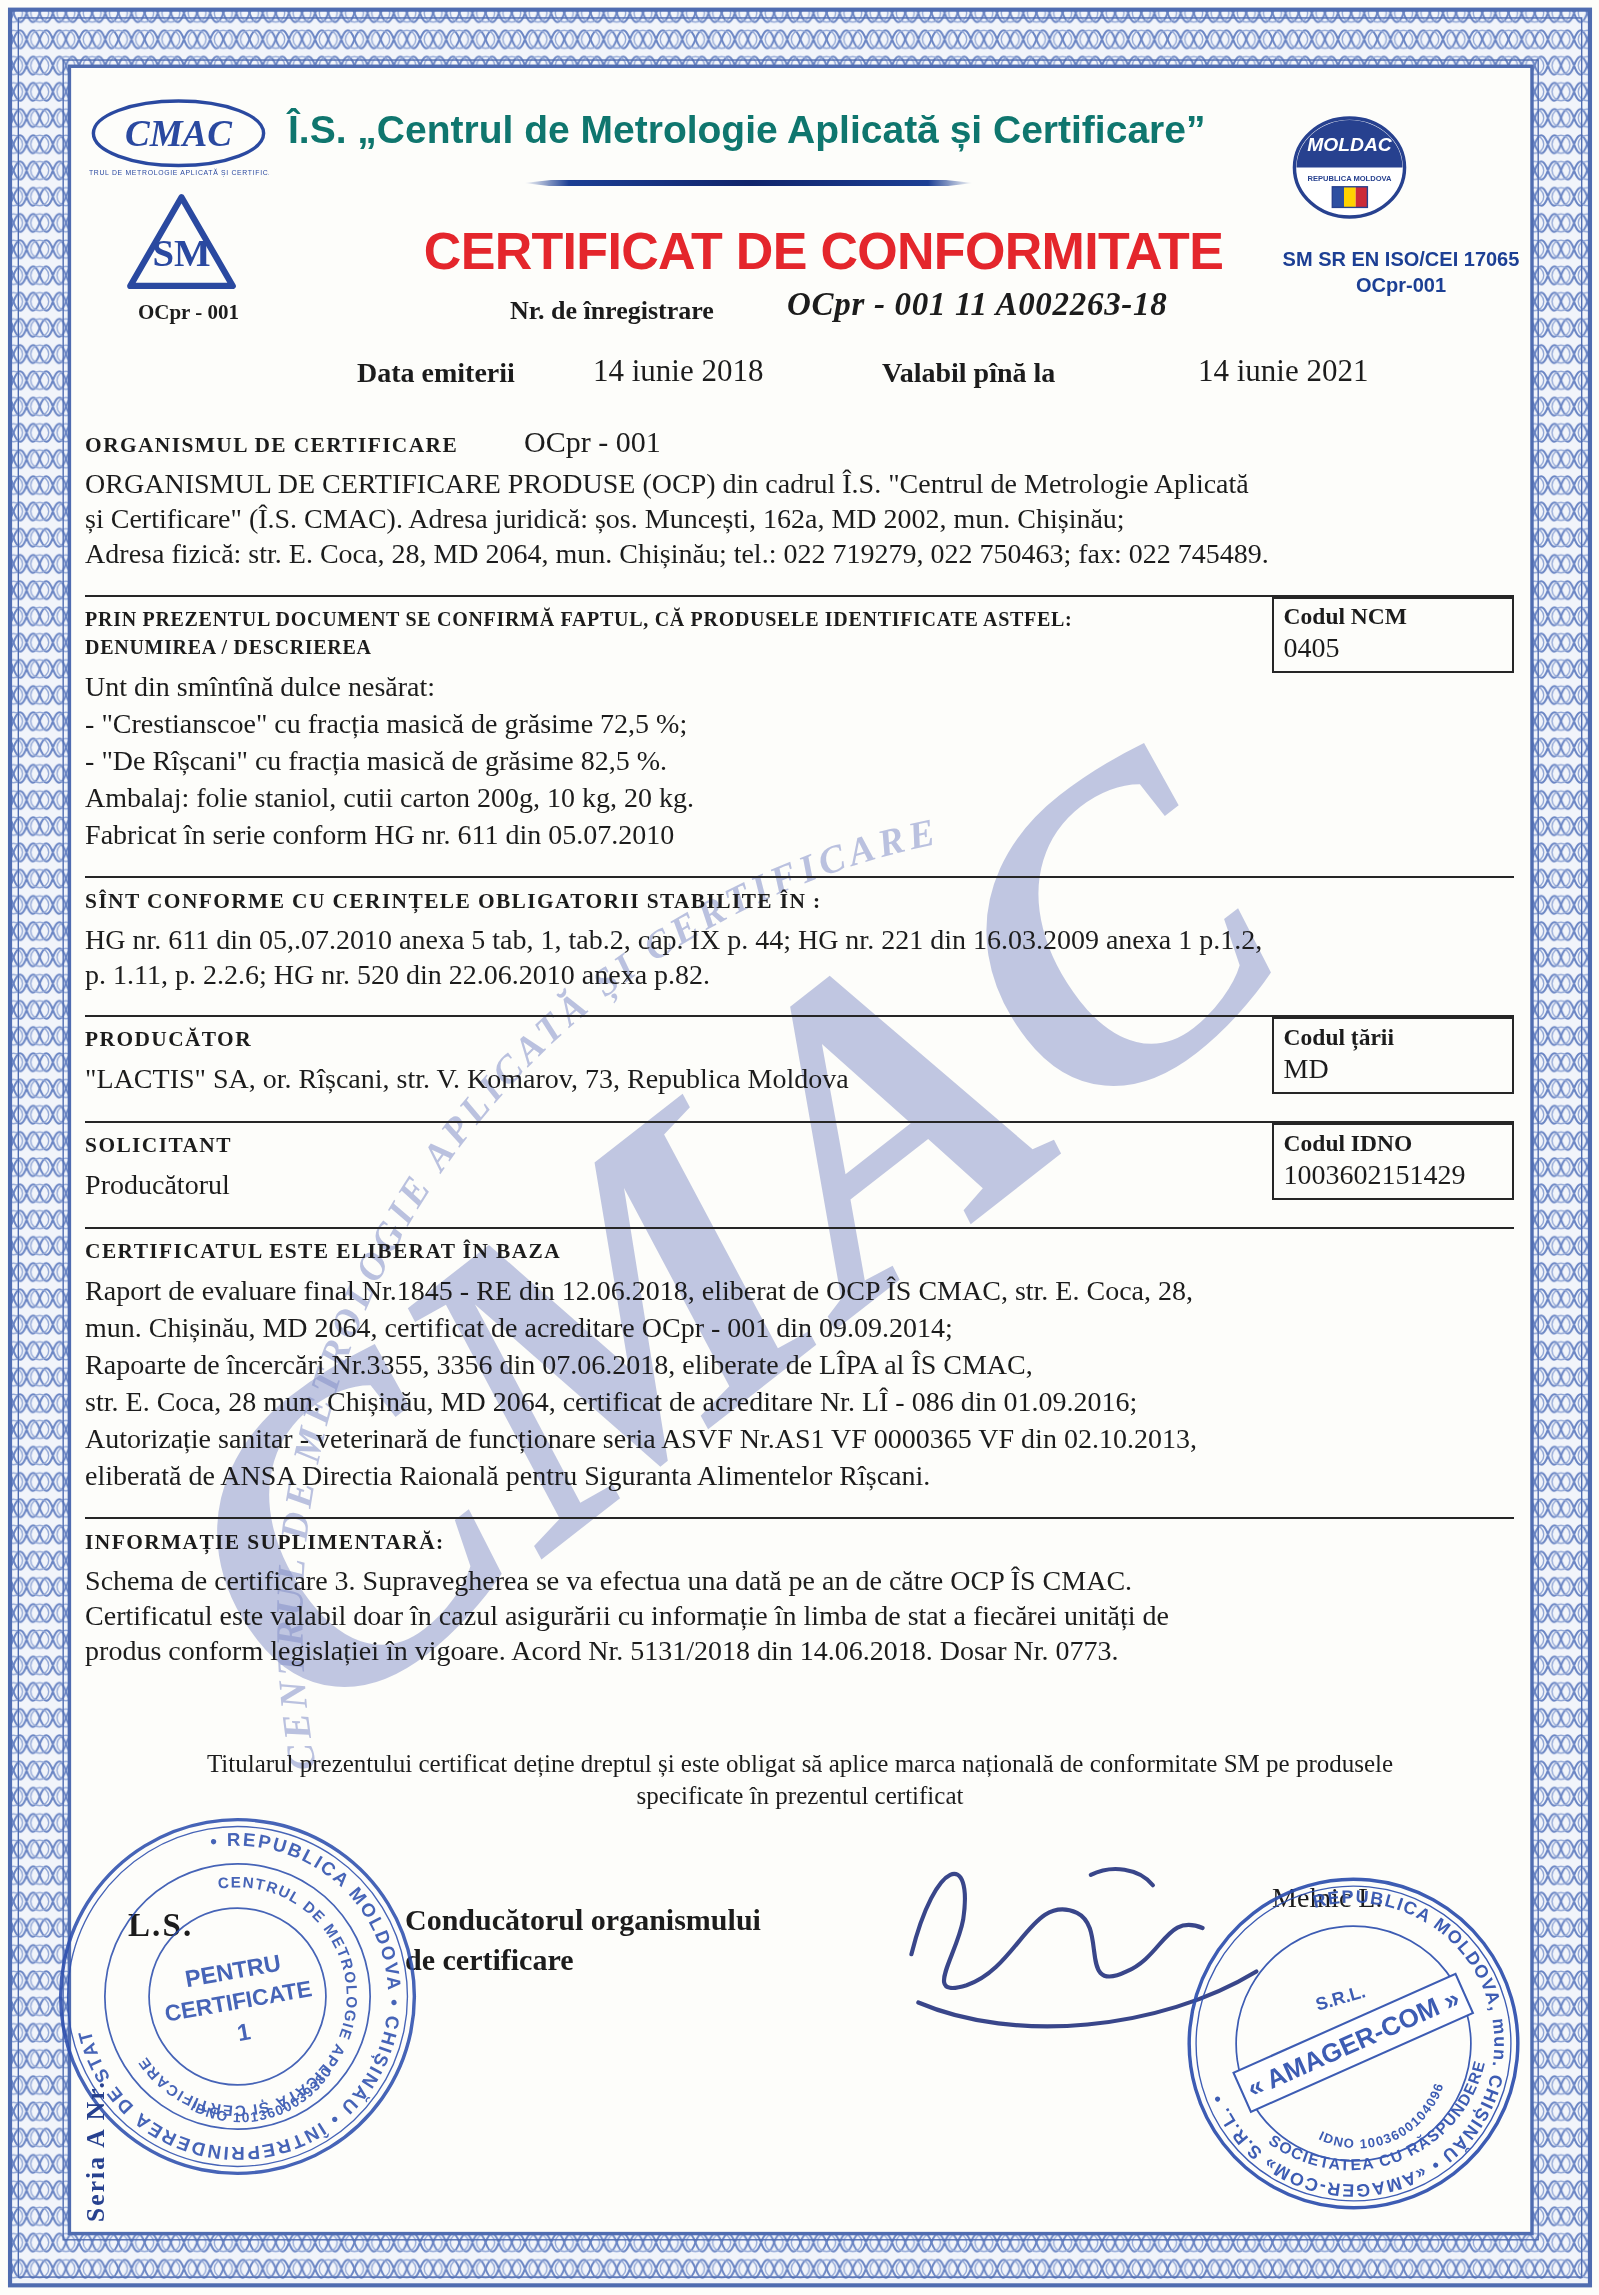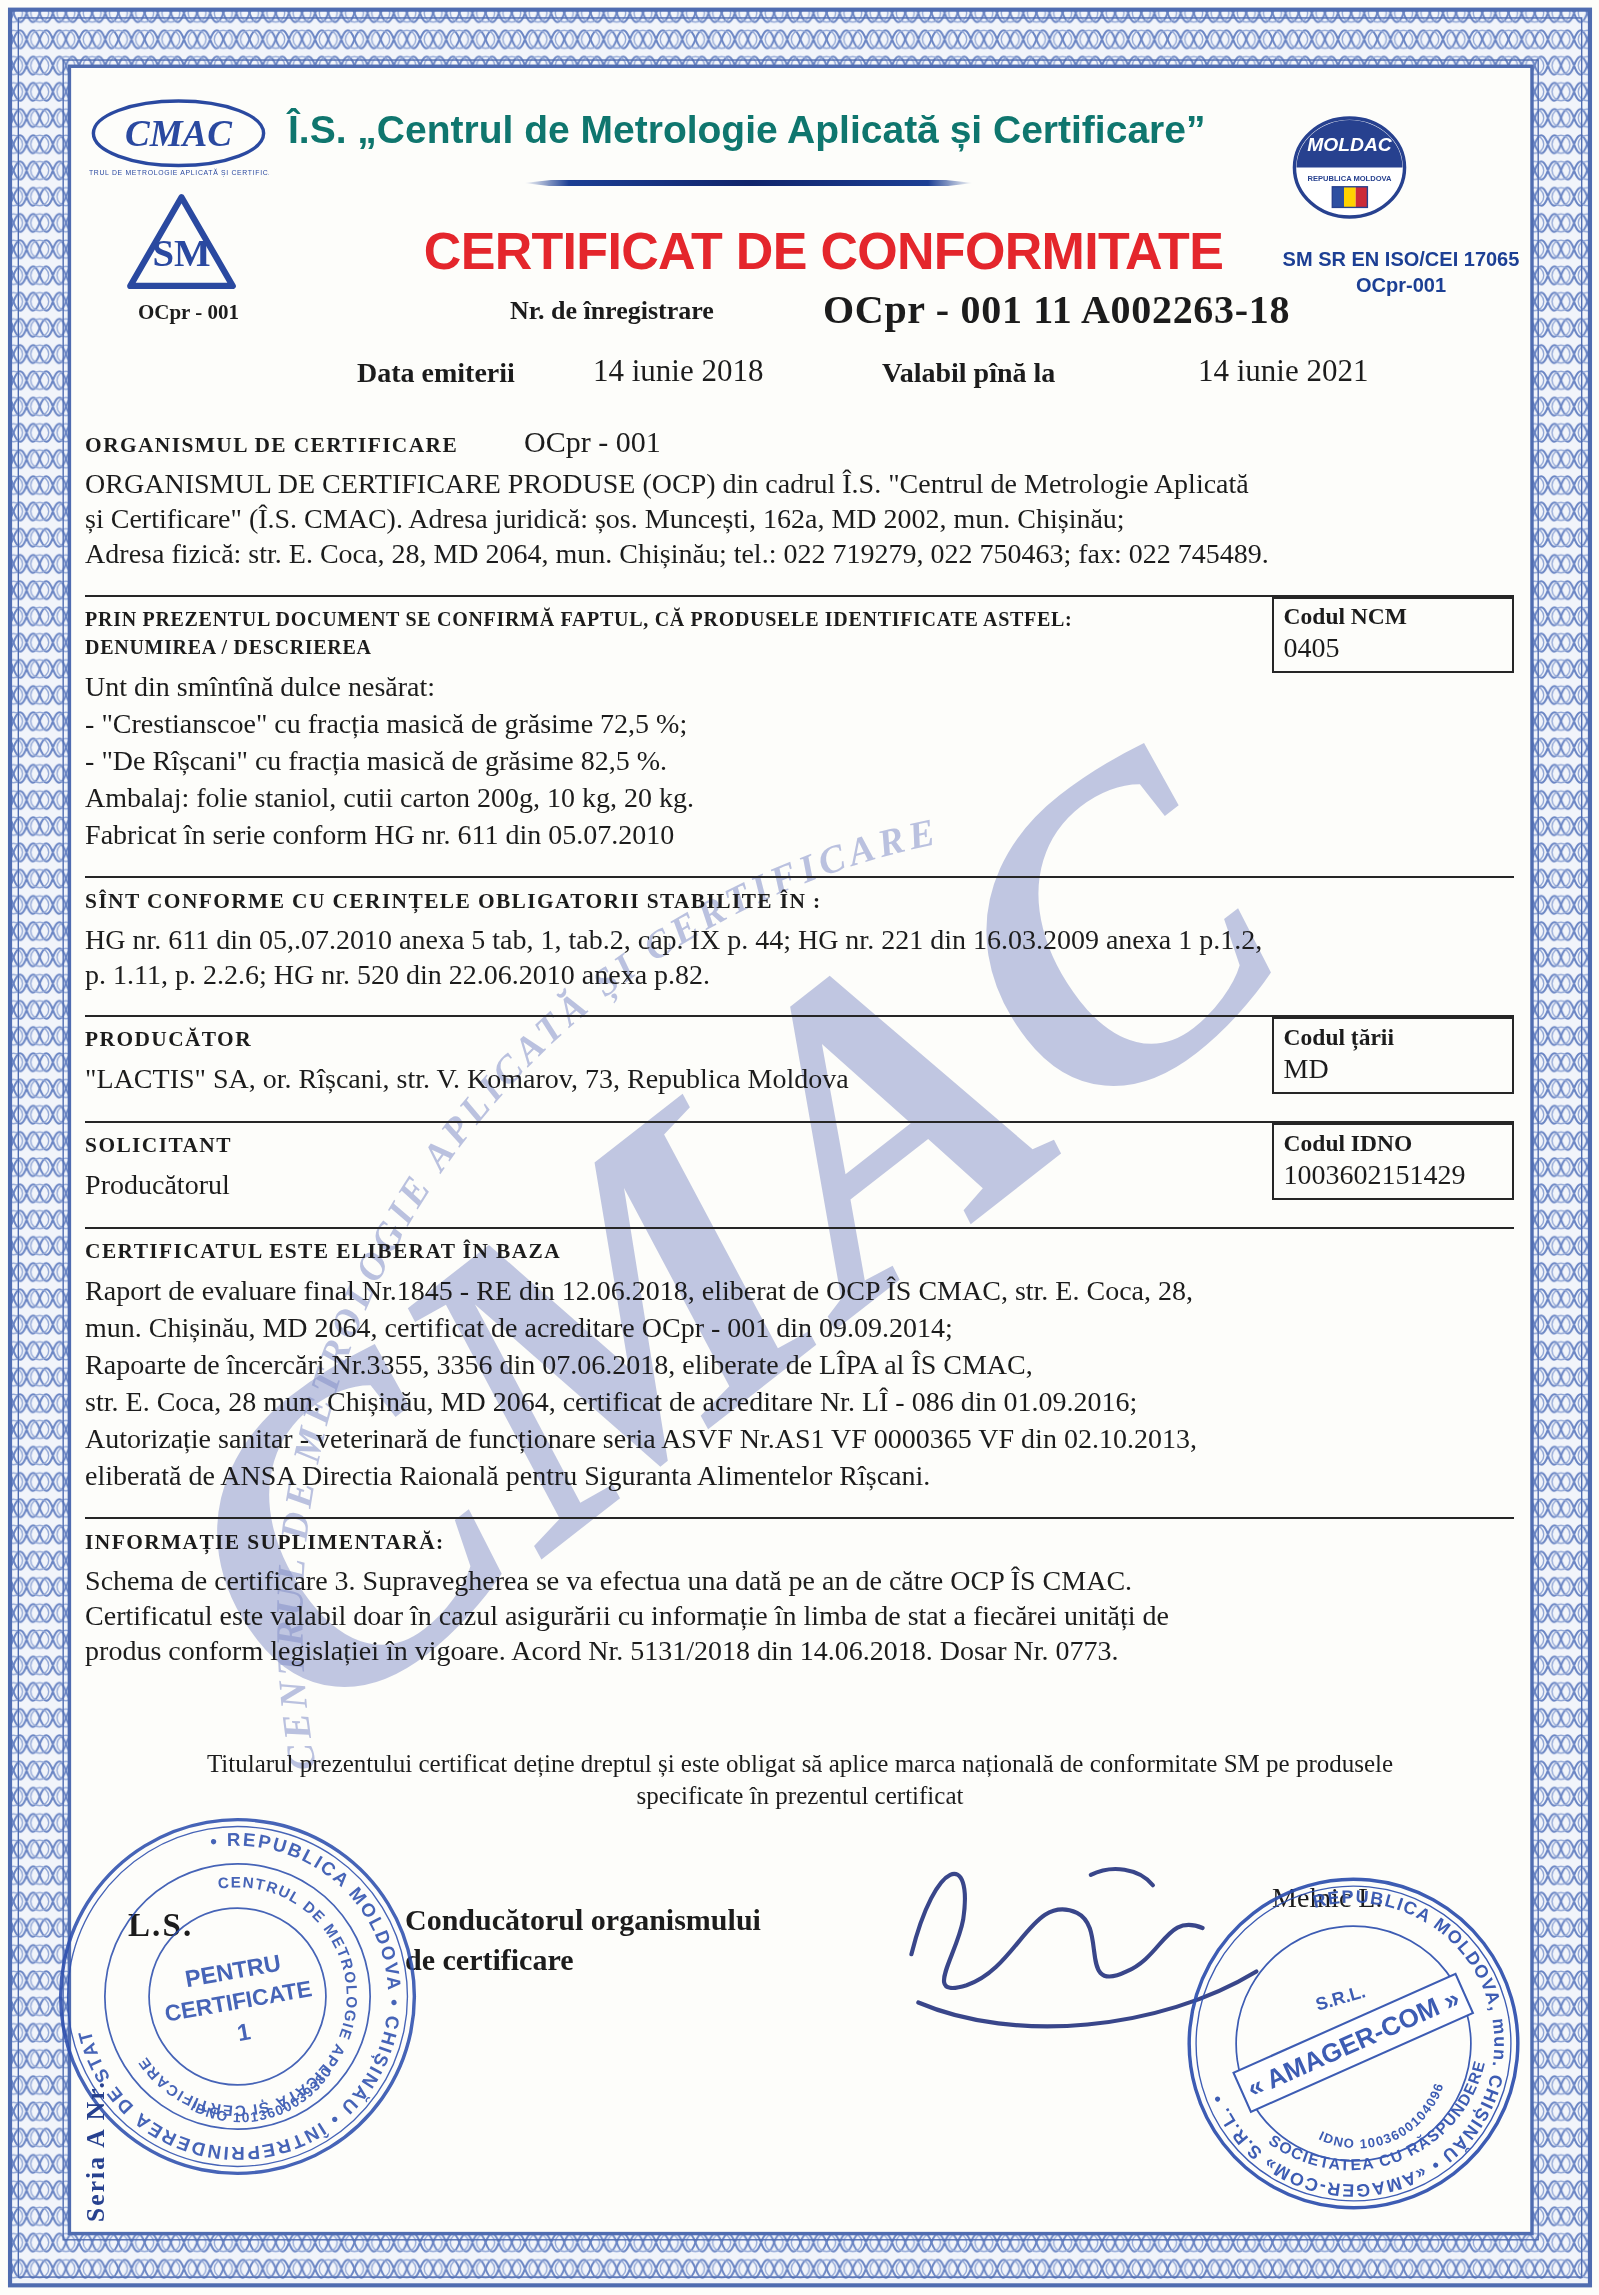--- a/index.html
+++ b/index.html
@@ -33,21 +33,21 @@
     font-family:"Liberation Sans", sans-serif; font-weight:bold;
     font-size:52px; letter-spacing:-0.7px; color:#e4262c; white-space:nowrap;
   }
   .iso-block {
     position:absolute; left:1199px; top:171px; width:242px; text-align:center;
     font-family:"Liberation Sans", sans-serif; font-weight:bold;
     font-size:20px; color:#1c3f94; line-height:26px;
   }
   .reg-line { position:absolute; left:0; top:211px; width:100%; height:48px; }
   .reg-label { position:absolute; left:429px; top:9.7px; font-size:26px; font-weight:bold; }
-  .reg-number { position:absolute; left:742px; top:0; font-size:40px; font-weight:bold; letter-spacing:0.7px; white-space:nowrap; }
+  .reg-number { position:absolute; left:706px; top:0; font-size:33px; font-weight:bold; letter-spacing:0.7px; white-space:nowrap;font-style:italic; }
   .dates-line { position:absolute; left:0; top:278px; width:100%; height:41px; }
   .d-lab1 { position:absolute; left:276px; top:4.1px; font-size:28px; font-weight:bold; }
   .d-val1 { position:absolute; left:512px; top:0; font-size:31px;text-align:right; }
   .d-lab2 { position:absolute; left:801px; top:4.1px; font-size:28px; font-weight:bold; }
   .d-val2 { position:absolute; left:1117px; top:0; font-size:31px; }
 
   
   .sec { position:relative; margin:0 4.1px; }
   .sec.ruled { border-top:2.1px solid #262626; margin-top:23.5px; padding-top:8.3px; }
   .sec-first { margin-top:26px; }

